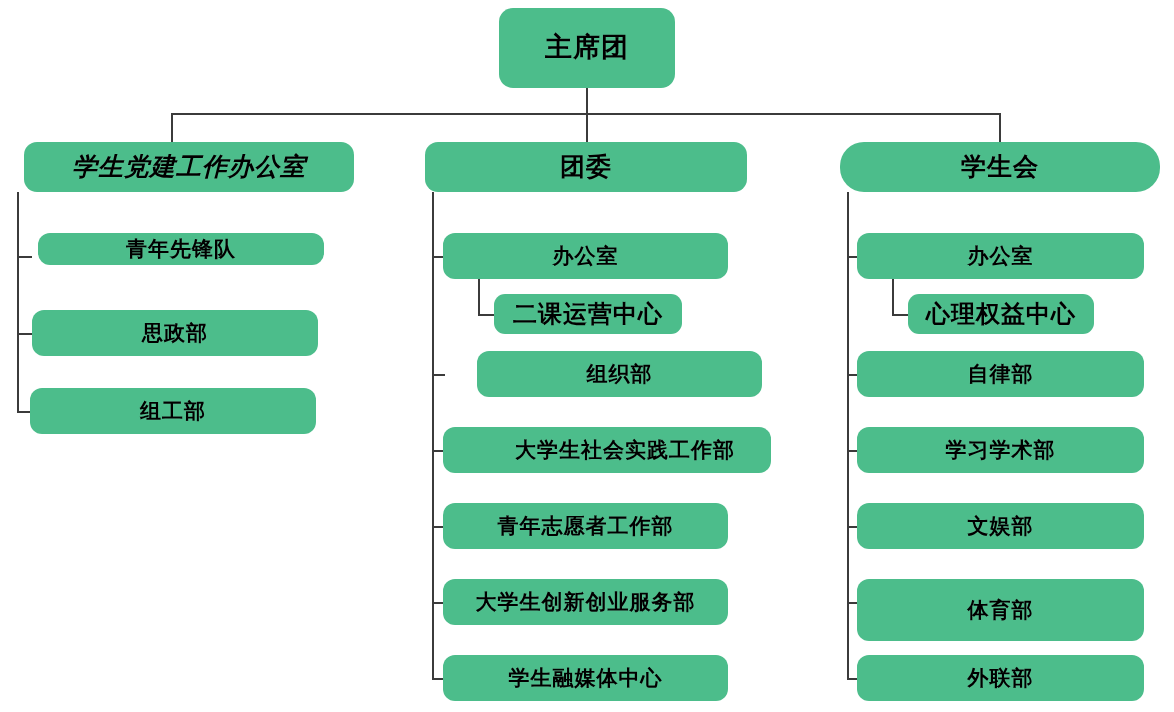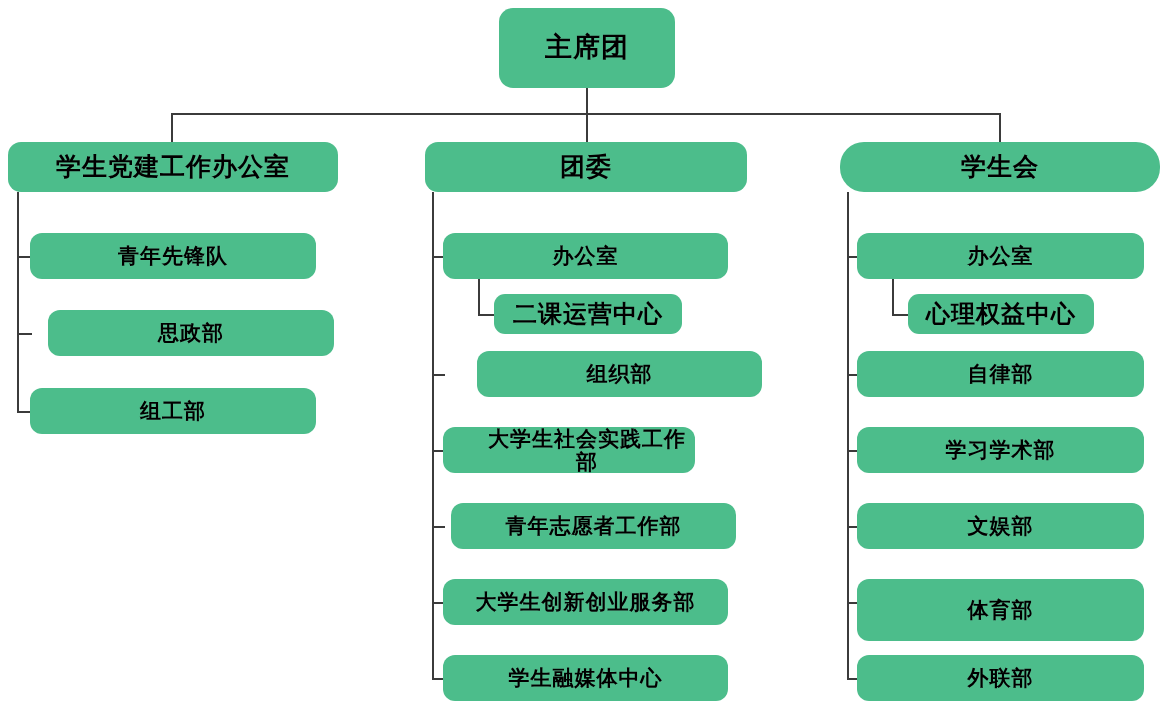--- a/index.html
+++ b/index.html
@@ -63,50 +63,50 @@
 <div id="org-chart">
 
   <div class="connector v" style="left:586px; top:88px; height:26px;"></div>
   <div class="connector h" style="left:172px; top:113px; width:829px;"></div>
   <div class="connector v" style="left:171px; top:113px; height:29px;"></div>
   <div class="connector v" style="left:586px; top:113px; height:29px;"></div>
   <div class="connector v" style="left:999px; top:113px; height:29px;"></div>
 
   <div class="node root" style="left:499px; top:8px; width:176px; height:80px;">主席团</div>
 
-  <div class="node level2" style="left:8px; top:142px; width:330px; height:50px;">学生党建工作办公室</div>
+  <div class="node level2" style="left:24px; top:142px; width:330px; height:50px;font-style:italic;">学生党建工作办公室</div>
 
   <div class="connector v" style="left:17px; top:192px; height:221px;"></div>
   <div class="connector h" style="left:17px; top:256px; width:15px;"></div>
   <div class="connector h" style="left:17px; top:333px; width:15px;"></div>
   <div class="connector h" style="left:17px; top:411px; width:15px;"></div>
 
-  <div class="node level3" style="left:30px; top:233px; width:286px; height:46px;">青年先锋队</div>
-  <div class="node level3" style="left:48px; top:310px; width:286px; height:46px;">思政部</div>
+  <div class="node level3" style="left:38px; top:233px; width:286px; height:32px;">青年先锋队</div>
+  <div class="node level3" style="left:32px; top:310px; width:286px; height:46px;">思政部</div>
   <div class="node level3" style="left:30px; top:388px; width:286px; height:46px;">组工部</div>
 
   <div class="node level2" style="left:425px; top:142px; width:322px; height:50px;">团委</div>
 
   <div class="connector v" style="left:432px; top:192px; height:488px;"></div>
   <div class="connector h" style="left:432px; top:256px; width:13px;"></div>
   <div class="connector h" style="left:432px; top:374px; width:13px;"></div>
   <div class="connector h" style="left:432px; top:450px; width:13px;"></div>
   <div class="connector h" style="left:432px; top:526px; width:13px;"></div>
   <div class="connector h" style="left:432px; top:602px; width:13px;"></div>
   <div class="connector h" style="left:432px; top:678px; width:13px;"></div>
 
   <div class="node level3" style="left:443px; top:233px; width:285px; height:46px;">办公室</div>
 
   <div class="connector v" style="left:478px; top:279px; height:36px;"></div>
   <div class="connector h" style="left:478px; top:314px; width:17px;"></div>
   <div class="node level4" style="left:494px; top:294px; width:188px; height:40px;">二课运营中心</div>
 
   <div class="node level3" style="left:443px; top:351px; width:285px; height:46px;margin-left:34px;">组织部</div>
-  <div class="node level3" style="left:443px; top:427px; width:252px; height:46px;padding-left:44px;">大学生社会实践工作部</div>
-  <div class="node level3" style="left:443px; top:503px; width:285px; height:46px;margin-left:8px;">青年志愿者工作部</div>
+  <div class="node level3" style="left:443px; top:427px; width:328px; height:46px;padding-left:44px;">大学生社会实践工作部</div>
+  <div class="node level3" style="left:443px; top:503px; width:285px; height:46px;">青年志愿者工作部</div>
   <div class="node level3" style="left:443px; top:579px; width:285px; height:46px;">大学生创新创业服务部</div>
   <div class="node level3" style="left:443px; top:655px; width:285px; height:46px;">学生融媒体中心</div>
 
   <div class="node level2" style="left:840px; top:142px; width:320px; height:50px;border-radius:24px;">学生会</div>
 
   <div class="connector v" style="left:847px; top:192px; height:488px;"></div>
   <div class="connector h" style="left:847px; top:256px; width:13px;"></div>
   <div class="connector h" style="left:847px; top:374px; width:13px;"></div>
   <div class="connector h" style="left:847px; top:450px; width:13px;"></div>
   <div class="connector h" style="left:847px; top:526px; width:13px;"></div>

